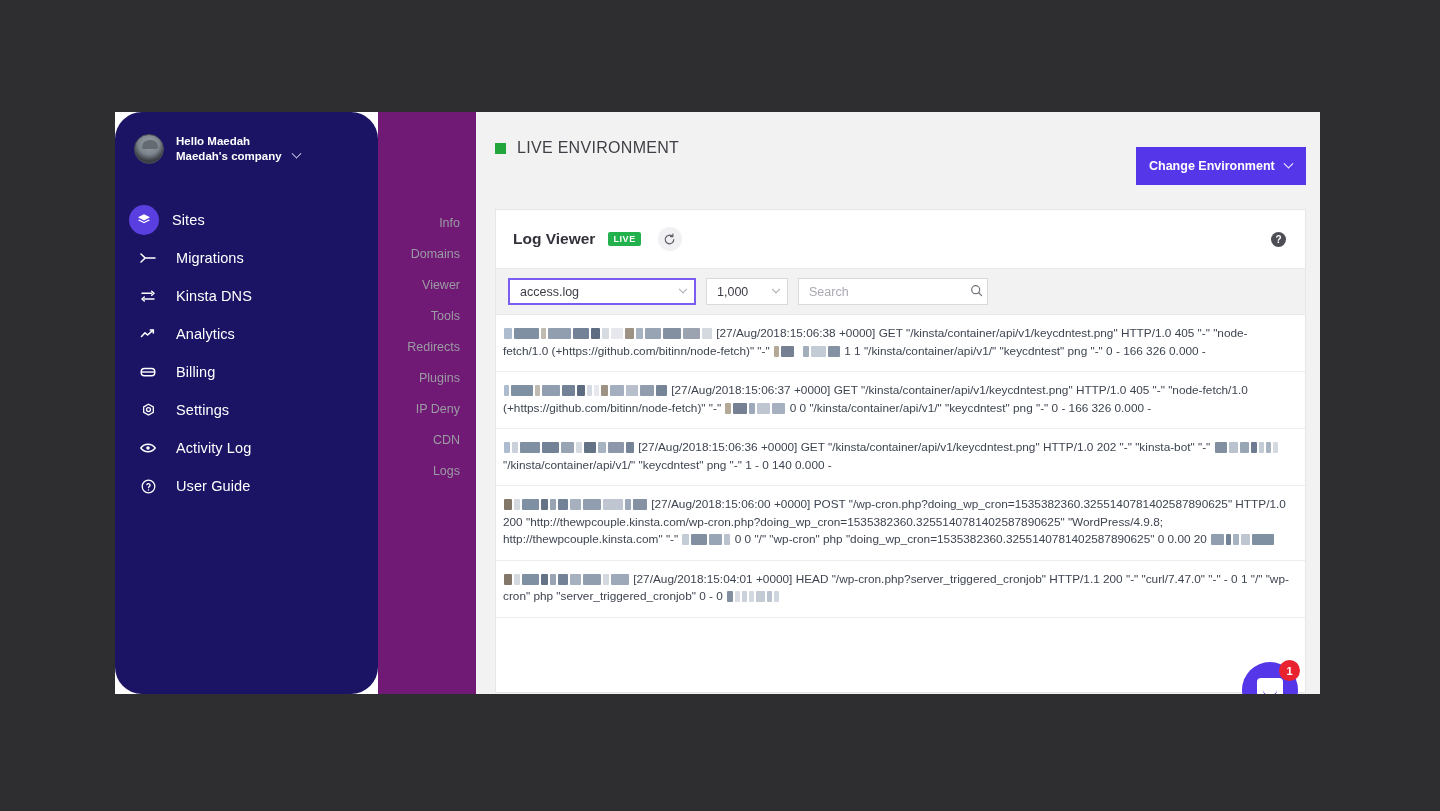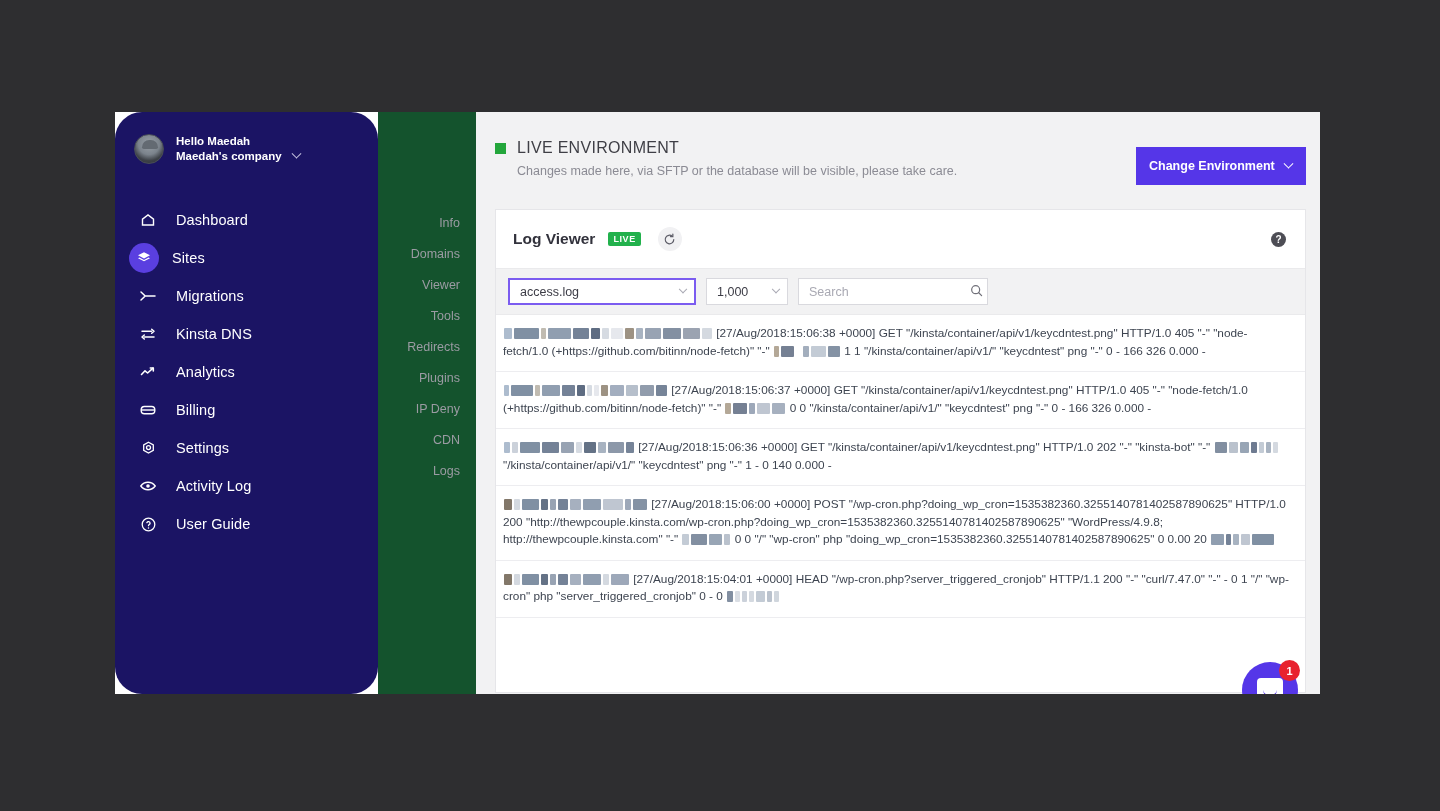--- a/index.html
+++ b/index.html
@@ -69,21 +69,21 @@
   .nav-item.active .nav-icon {
     background: #5a3fe0; border-radius: 50%;
     width: 30px; height: 30px; flex: 0 0 30px;
     margin-left: -4px; margin-right: -4px;
   }
   .nav-item.active { padding-left: 18px; gap: 17px; }
 
   
   .subnav-col {
     width: 98px; flex: 0 0 98px;
-    background: #14532d;
+    background: #701a75;
     padding-top: 96px;
     position: relative;
   }
   .subnav-item {
     text-align: right;
     padding-right: 16px;
     font-size: 12.5px;
     color: #9b9ba3;
     height: 31px; line-height: 31px;
     cursor: pointer;
@@ -263,28 +263,20 @@
       <div class="acct-text">
         <div class="acct-hello">Hello Maedah</div>
         <div class="acct-company">
           <span>Maedah's company</span>
           <span class="caret-down"></span>
         </div>
       </div>
     </div>
 
     <div class="nav">
-      <div class="nav-item">
-        <span class="nav-icon">
-          <svg width="16" height="16" viewBox="0 0 16 16" fill="none" stroke="#fff" stroke-width="1.4">
-              <path d="M2.5 13V7.2L8 3l5.5 4.2V13H2.5z"></path>
-            </svg>
-        </span>
-        <span class="nav-label">Dashboard</span>
-      </div>
 
       <div class="nav-item active">
         <span class="nav-icon">
           <svg width="16" height="16" viewBox="0 0 16 16" fill="#fff">
               <path d="M8 2.2 14 5.3 8 8.4 2 5.3z"></path>
               <path d="M8 9.9 3.4 7.5 2 8.2l6 3.1 6-3.1-1.4-.7z"></path>
             </svg>
         </span>
         <span class="nav-label">Sites</span>
       </div>
@@ -376,21 +368,20 @@
   </div>
 
   <div class="main">
 
     <div class="env-header">
       <div class="env-left">
         <div class="env-title-row">
           <span class="env-dot"></span>
           <span class="env-title">LIVE ENVIRONMENT</span>
         </div>
-        <div class="env-sub">Changes made here, via SFTP or the database will be visible, please take care.</div>
       </div>
       <button class="change-env-btn">
         <span>Change Environment</span>
         <span class="btn-caret"></span>
       </button>
     </div>
 
     <div class="card">
       <div class="card-head">
         <div class="card-title-row">

